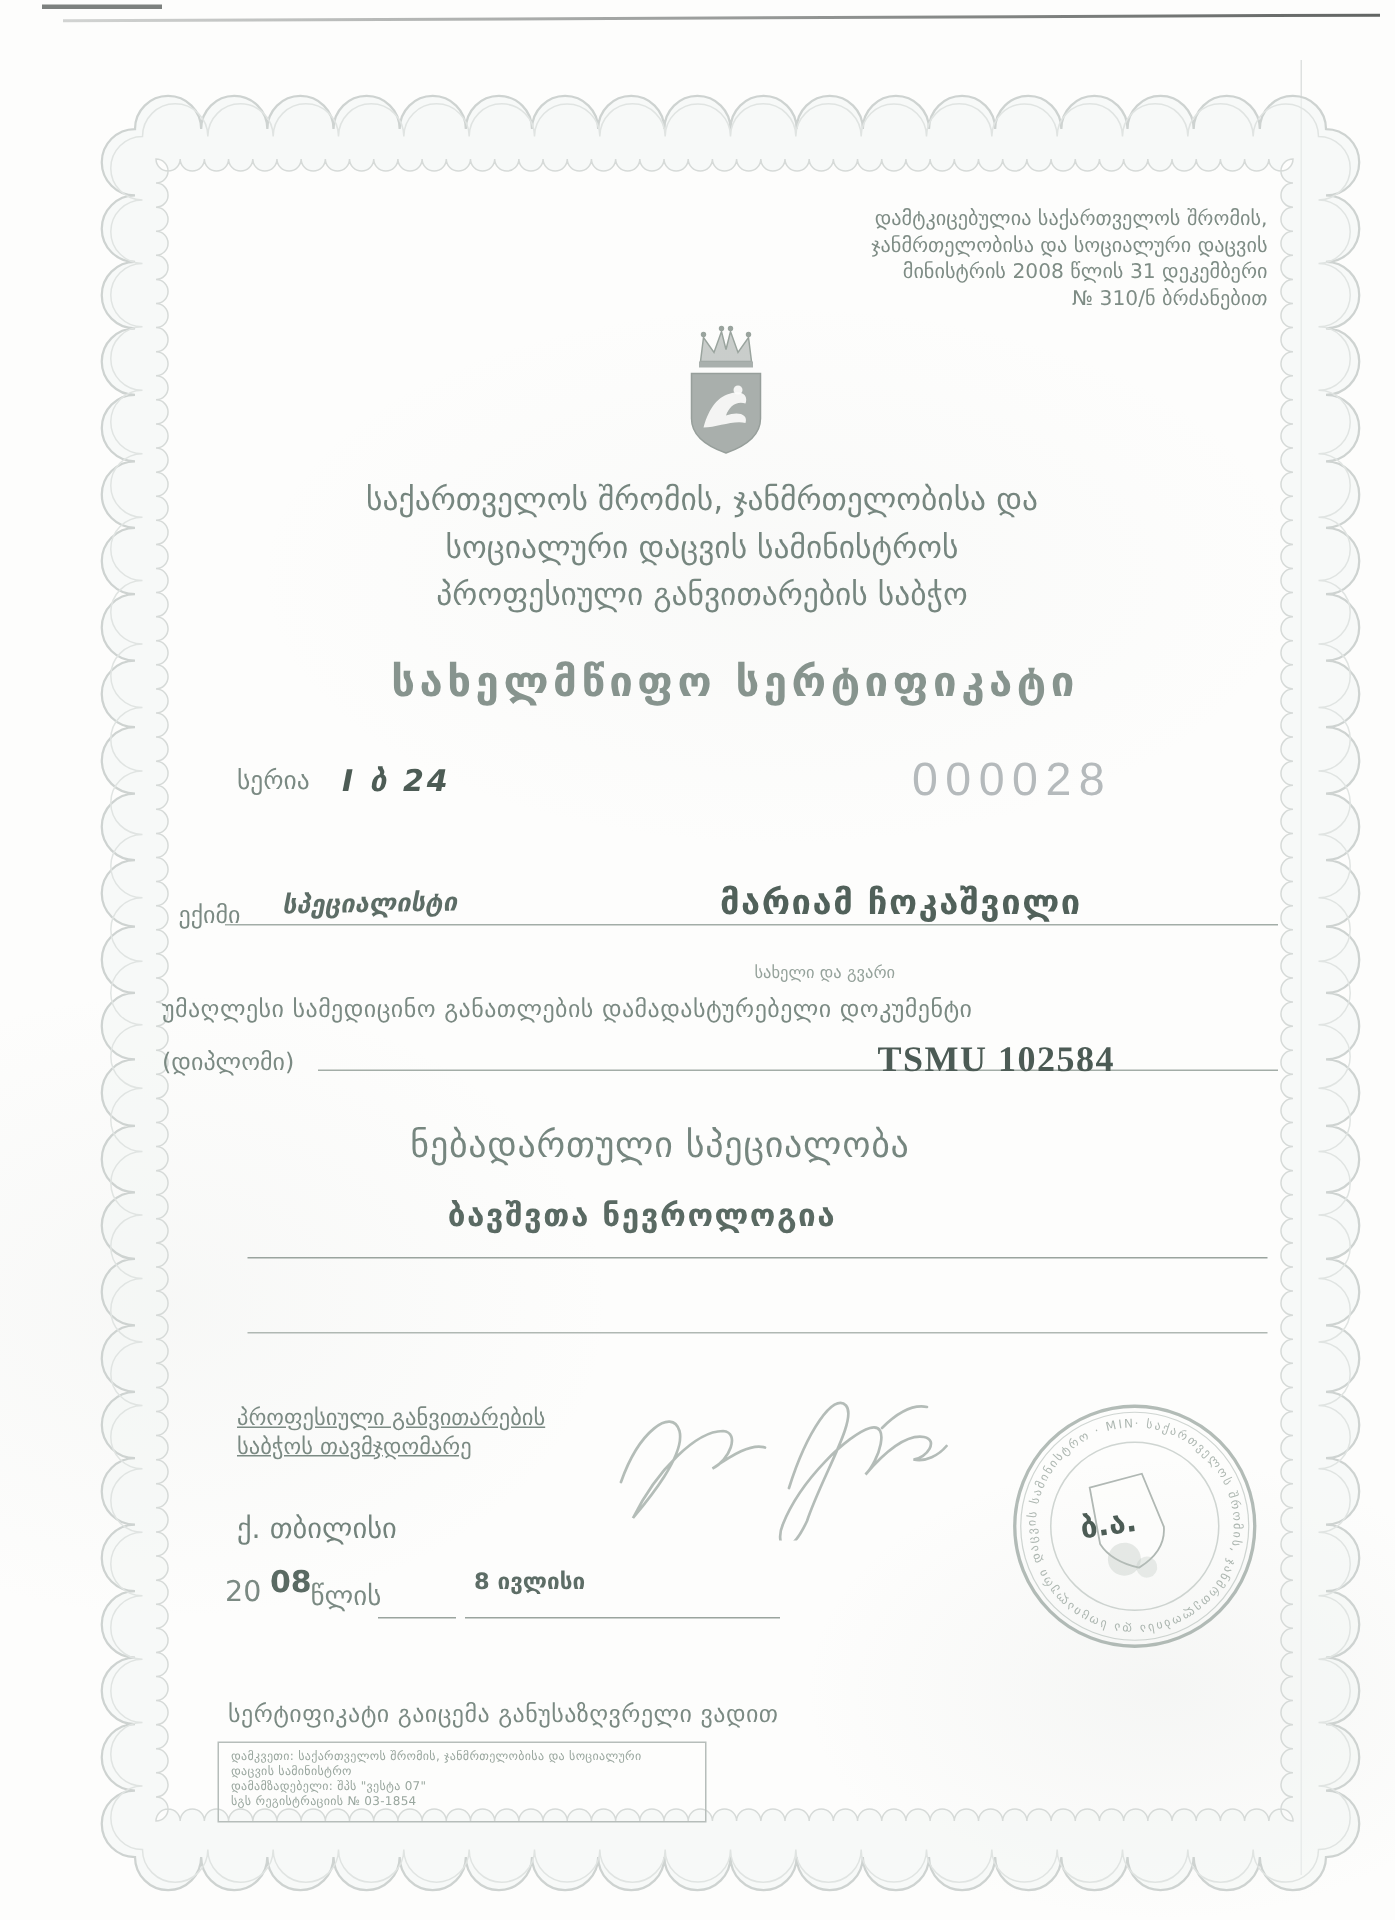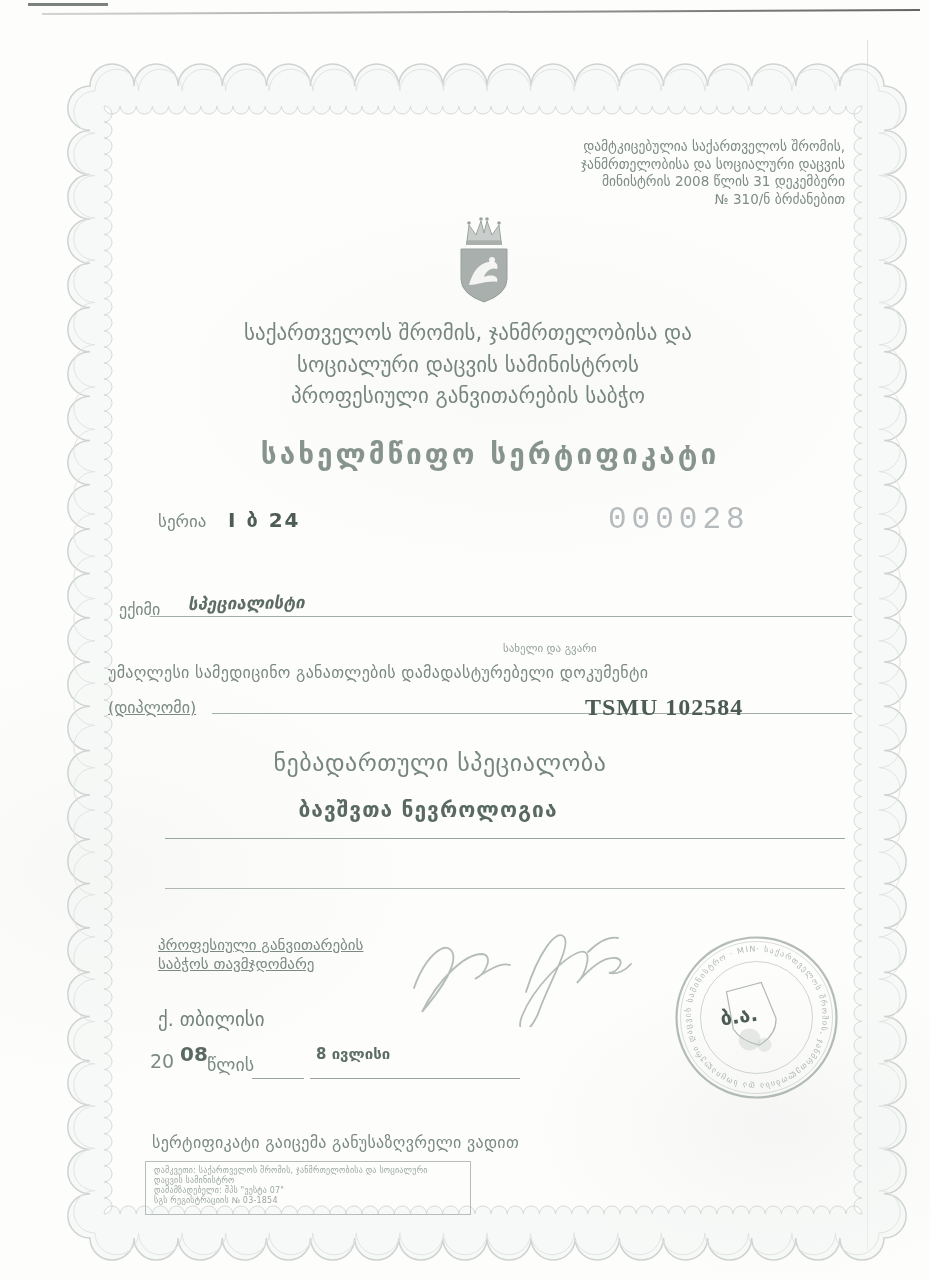--- a/index.html
+++ b/index.html
@@ -32,35 +32,35 @@
   
   #emblem-svg{top:214px;left:453px;width:62px;height:92px;}
   
   .ministry{top:318px;left:468px;transform:translateX(-50%);width:640px;
     text-align:center;font-size:21px;line-height:31.5px;color:#76867f;}
   .cert-title{top:438px;left:490px;transform:translateX(-50%);white-space:nowrap;
     font-size:28px;font-weight:bold;letter-spacing:3px;color:#87948e;}
   
   .series-label{top:511px;left:158px;font-size:17px;}
   .series-value{top:508px;left:228px;font-size:20px;font-weight:bold;
-    letter-spacing:2px;color:#4d5c55;}
-  .serial-number{top:502px;left:608px;font-family:Liberation Mono, monospace;
+    letter-spacing:2px;color:#4d5c55;font-style:italic;}
+  .serial-number{top:502px;left:608px;font-family:Liberation Sans, sans-serif;
     font-size:31px;letter-spacing:5px;color:#b5babc;text-align:center;}
   
   .doctor-label{top:600px;left:107px;font-size:16px;margin-left:12px;}
   .doctor-qualifier{top:593px;left:188px;font-size:17px;font-weight:bold;font-style:italic;
     color:#5d6d66;transform:rotate(-1deg);}
   .doctor-name{top:589px;left:480px;font-size:23px;font-weight:bold;color:#51615a;
     letter-spacing:1px;white-space:nowrap;}
   .rule{border-bottom:1px solid #a3ada7;height:0;}
   .rule-name{top:616px;left:150px;width:702px;}
   .name-caption{top:622px;left:503px;font-size:11px;color:#95a29b;margin-top:20px;}
   
   .edu-heading{top:663px;left:108px;font-size:16px;letter-spacing:.3px;}
-  .edu-label{top:698px;left:108px;font-size:16px;text-decoration:underline;}
+  .edu-label{top:698px;left:108px;font-size:16px;}
   .rule-diploma{top:713px;left:212px;width:640px;}
   .edu-value{top:694px;left:585px;font-family:"Liberation Serif",serif;
     font-size:24px;font-weight:bold;color:#4c5b55;letter-spacing:1px;}
   
   .spec-heading{top:749px;left:440px;transform:translateX(-50%);white-space:nowrap;
     font-size:24px;color:#76867f;letter-spacing:.5px;}
   .spec-value{top:798px;left:428px;transform:translateX(-50%);white-space:nowrap;
     font-size:21px;font-weight:bold;color:#5a6a63;letter-spacing:1px;}
   .rule-spec{top:838px;left:165px;width:680px;border-color:#9aa49e;}
   .rule-blank{top:888px;left:165px;width:680px;border-color:#b0b8b3;}
@@ -129,20 +129,21 @@
   </div>
 
   <div class="abs cert-title">სახელმწიფო სერტიფიკატი</div>
 
   <div class="abs series-label">სერია</div>
   <div class="abs series-value">I ბ 24</div>
   <div class="abs serial-number">000028</div>
 
   <div class="abs doctor-label">ექიმი</div>
   <div class="abs doctor-qualifier">სპეციალისტი</div>
+  <div class="abs doctor-name">მარიამ ჩოკაშვილი</div>
   <div class="abs rule rule-name"></div>
   <div class="abs name-caption">სახელი და გვარი</div>
 
   <div class="abs edu-heading">უმაღლესი სამედიცინო განათლების დამადასტურებელი დოკუმენტი</div>
   <div class="abs edu-label">(დიპლომი)</div>
   <div class="abs rule rule-diploma"></div>
   <div class="abs edu-value">TSMU  102584</div>
 
   <div class="abs spec-value">ბავშვთა ნევროლოგია</div>
   <div class="abs spec-heading">ნებადართული სპეციალობა</div>

